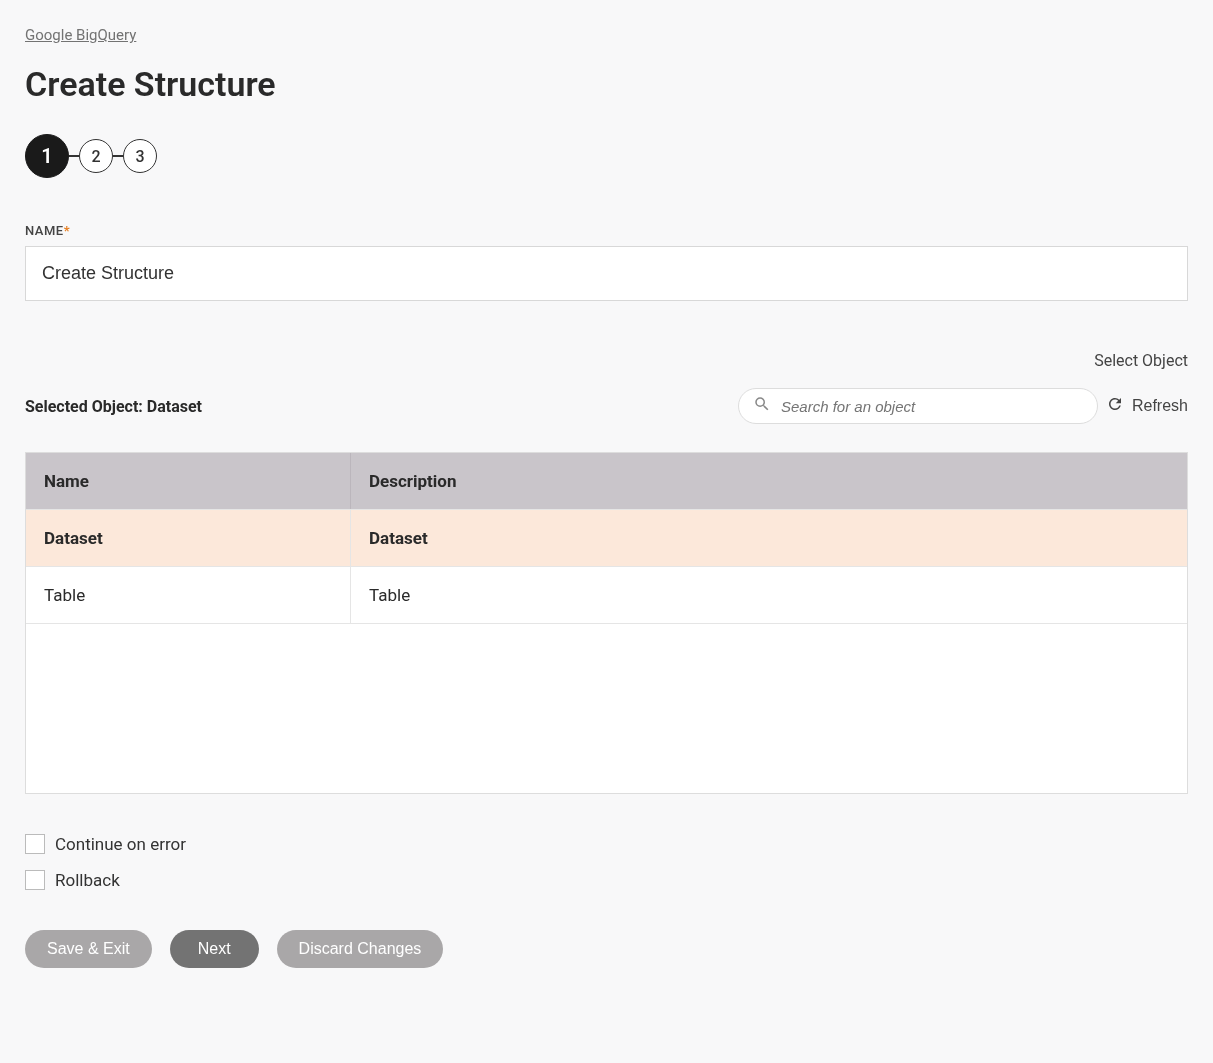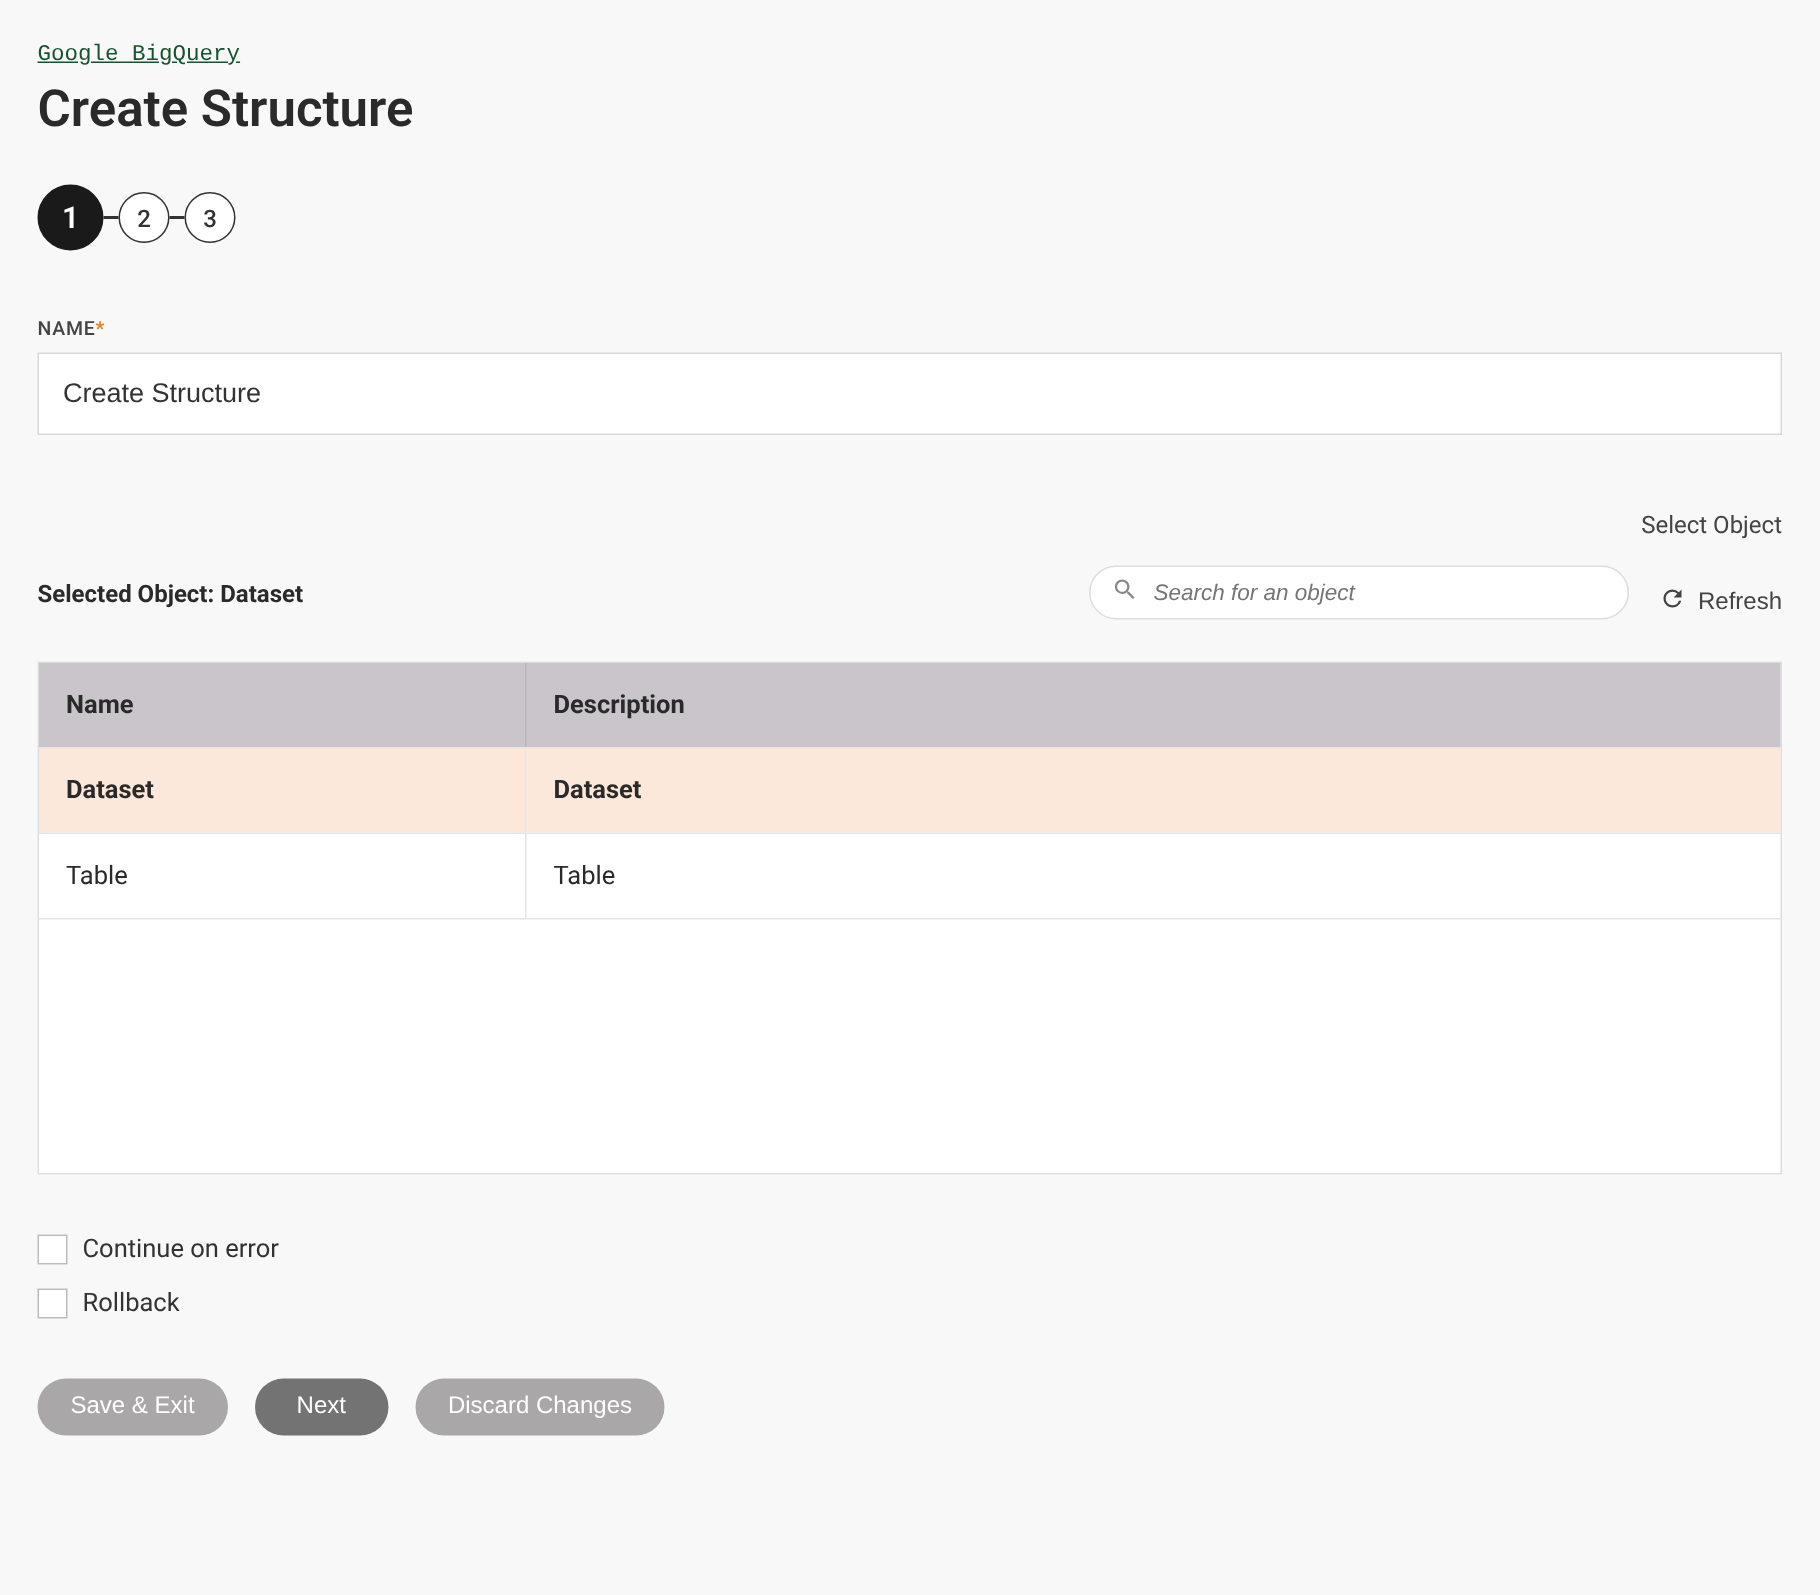--- a/index.html
+++ b/index.html
@@ -5,26 +5,25 @@
     * { box-sizing: border-box; margin: 0; padding: 0; }
     body {
       font-family: -apple-system, BlinkMacSystemFont, "Segoe UI", Roboto, "Helvetica Neue", Arial, sans-serif;
       background: #f8f8f9;
       color: #333;
       padding: 25px;
       width: 1213px;
     }
     .breadcrumb {
       font-size: 15px;
-      color: #14532d;
+      color: #737373;
       text-decoration: underline;
       cursor: pointer;
       display: inline-block;
-      margin-bottom: 8px;
-      font-family: Liberation Mono, monospace;
+      margin-bottom: 20px;
     }
     .page-title {
       font-size: 34px;
       font-weight: 600;
       color: #2a2a2a;
       margin-bottom: 30px;
     }
     .stepper {
       display: flex;
       align-items: center;
@@ -102,22 +101,22 @@
       align-items: center;
       margin-bottom: 28px;
     }
     .selected-object-label {
       font-size: 16px;
       font-weight: 700;
       color: #2a2a2a;
     }
     .search-refresh-group {
       display: flex;
-      align-items: flex-end;
-      gap: 20px;
+      align-items: center;
+      gap: 8px;
     }
     .search-wrapper {
       position: relative;
       display: flex;
       align-items: center;
       background: #fff;
       border: 1px solid #ddd;
       border-radius: 20px;
       padding: 6px 14px;
       width: 360px;

